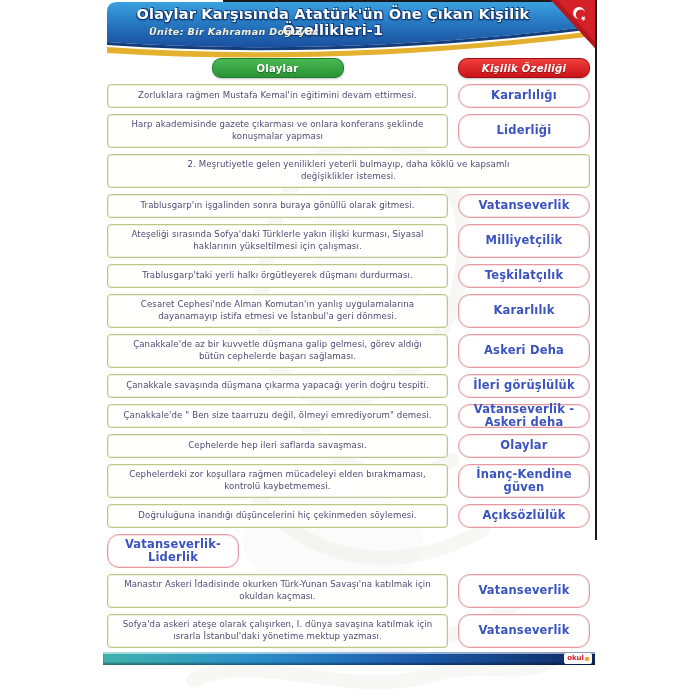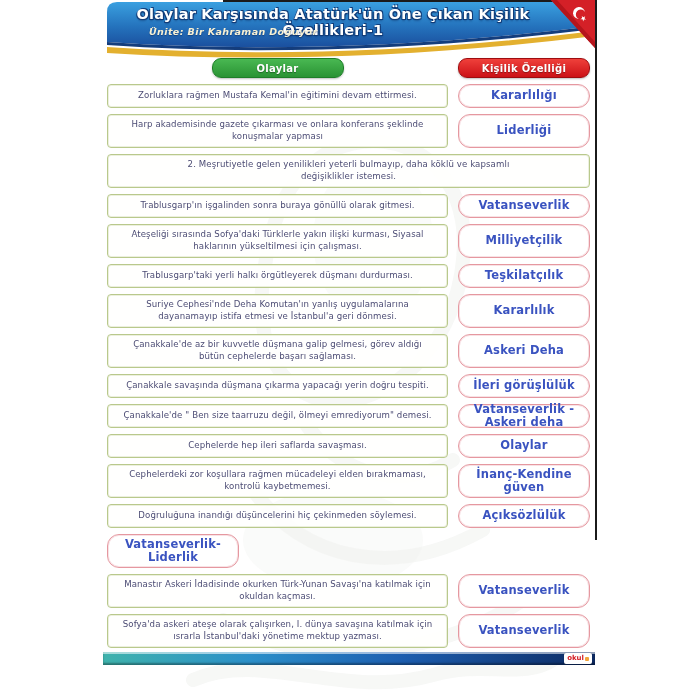--- a/index.html
+++ b/index.html
@@ -16,21 +16,21 @@
   .title{position:absolute;left:12px;right:44px;top:6px;text-align:center;color:#ffffff;
          font-size:14.5px;font-weight:bold;letter-spacing:.2px;
          text-shadow:1px 1px 0 #123c78,-1px 1px 0 #123c78,1px -1px 0 #123c78,0 2px 2px rgba(10,40,90,.45);}
   .subtitle{position:absolute;left:38px;top:26px;color:#f8f1d4;font-size:9.5px;font-weight:bold;
             font-style:italic;letter-spacing:.4px;text-shadow:0 1px 1px rgba(10,40,90,.5);margin-left:8px;}
   .ribbon{position:absolute;right:0;top:0;width:46px;height:50px;}
 
   
   .colheads{display:flex;align-items:center;margin:2px 5px 6px 4px;gap:10px;flex:0 0 20px;z-index:2;}
   .colheads .left{flex:1;display:flex;justify-content:center;}
-  .colheads .right{flex:0 0 132px;}
+  .colheads .right{flex:0 0 132px;font-style:italic;}
   .btn{height:20px;display:flex;align-items:center;justify-content:center;color:#fff;
        font-size:10px;font-weight:bold;letter-spacing:.3px;border-radius:9px;
        text-shadow:0 1px 1px rgba(0,0,0,.35);}
   .btn.green{width:132px;background:linear-gradient(#49b852,#2a9334);border:1px solid #1e7e28;box-shadow:0 1px 2px rgba(0,0,0,.25);}
   .btn.red{width:100%;background:linear-gradient(#ef403b,#cc1217);border:1px solid #9e0d10;box-shadow:0 1px 2px rgba(0,0,0,.25);}
 
   
   .rows{flex:1 1 auto;display:flex;flex-direction:column;gap:6px;margin:0 5px 4px 4px;z-index:1;}
   .row{display:flex;gap:10px;flex:1 1 24px;min-height:0;}
   .row.two{flex:1.38 1 34px;}
@@ -159,21 +159,21 @@
         <div class="event-box">
           <span class="event-text">Trablusgarp'taki yerli halkı örgütleyerek düşmanı durdurması.</span>
         </div>
         <div class="trait-box">
           <span class="trait-text">Teşkilatçılık</span>
         </div>
       </div>
 
       <div class="row two">
         <div class="event-box">
-          <span class="event-text">Suriye Cephesi'nde Deha Komutan'ın yanlış uygulamalarına dayanamayıp istifa etmesi ve İstanbul'a geri dönmesi.</span>
+          <span class="event-text">Cesaret Cephesi'nde Alman Komutan'ın yanlış uygulamalarına dayanamayıp istifa etmesi ve İstanbul'a geri dönmesi.</span>
         </div>
         <div class="trait-box">
           <span class="trait-text">Kararlılık</span>
         </div>
       </div>
 
       <div class="row two">
         <div class="event-box">
           <span class="event-text">Çanakkale'de az bir kuvvetle düşmana galip gelmesi, görev aldığı bütün cephelerde başarı sağlaması.</span>
         </div>

